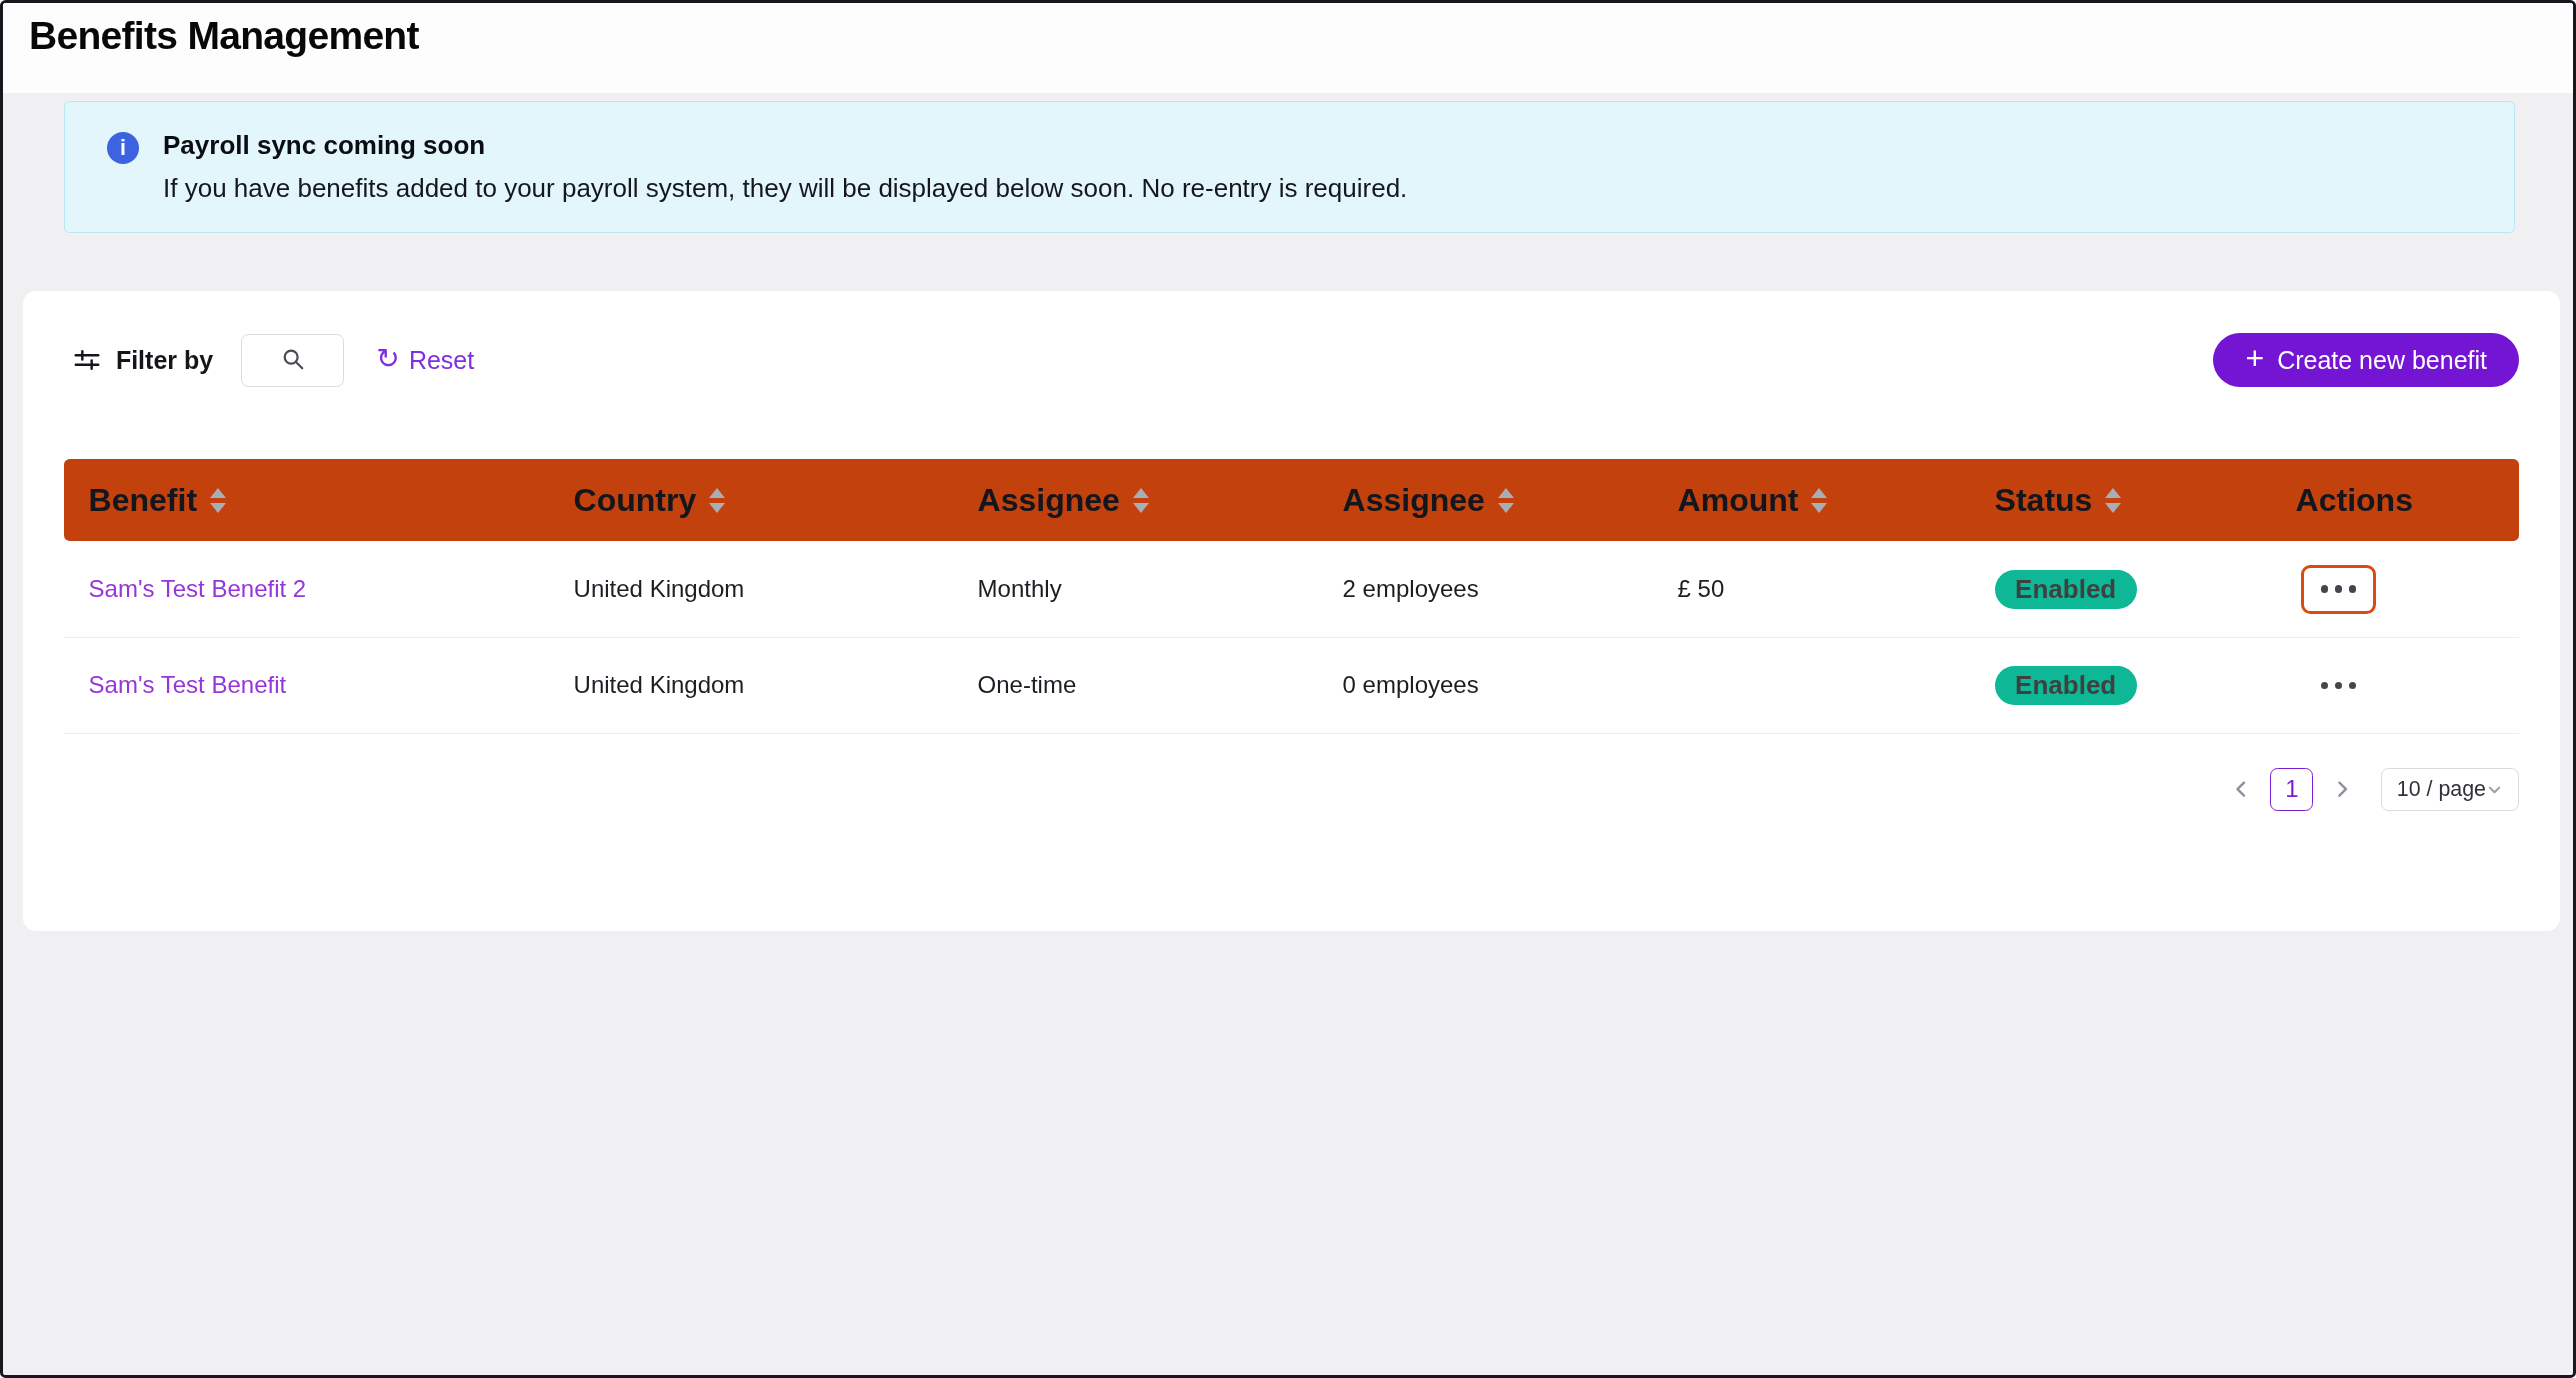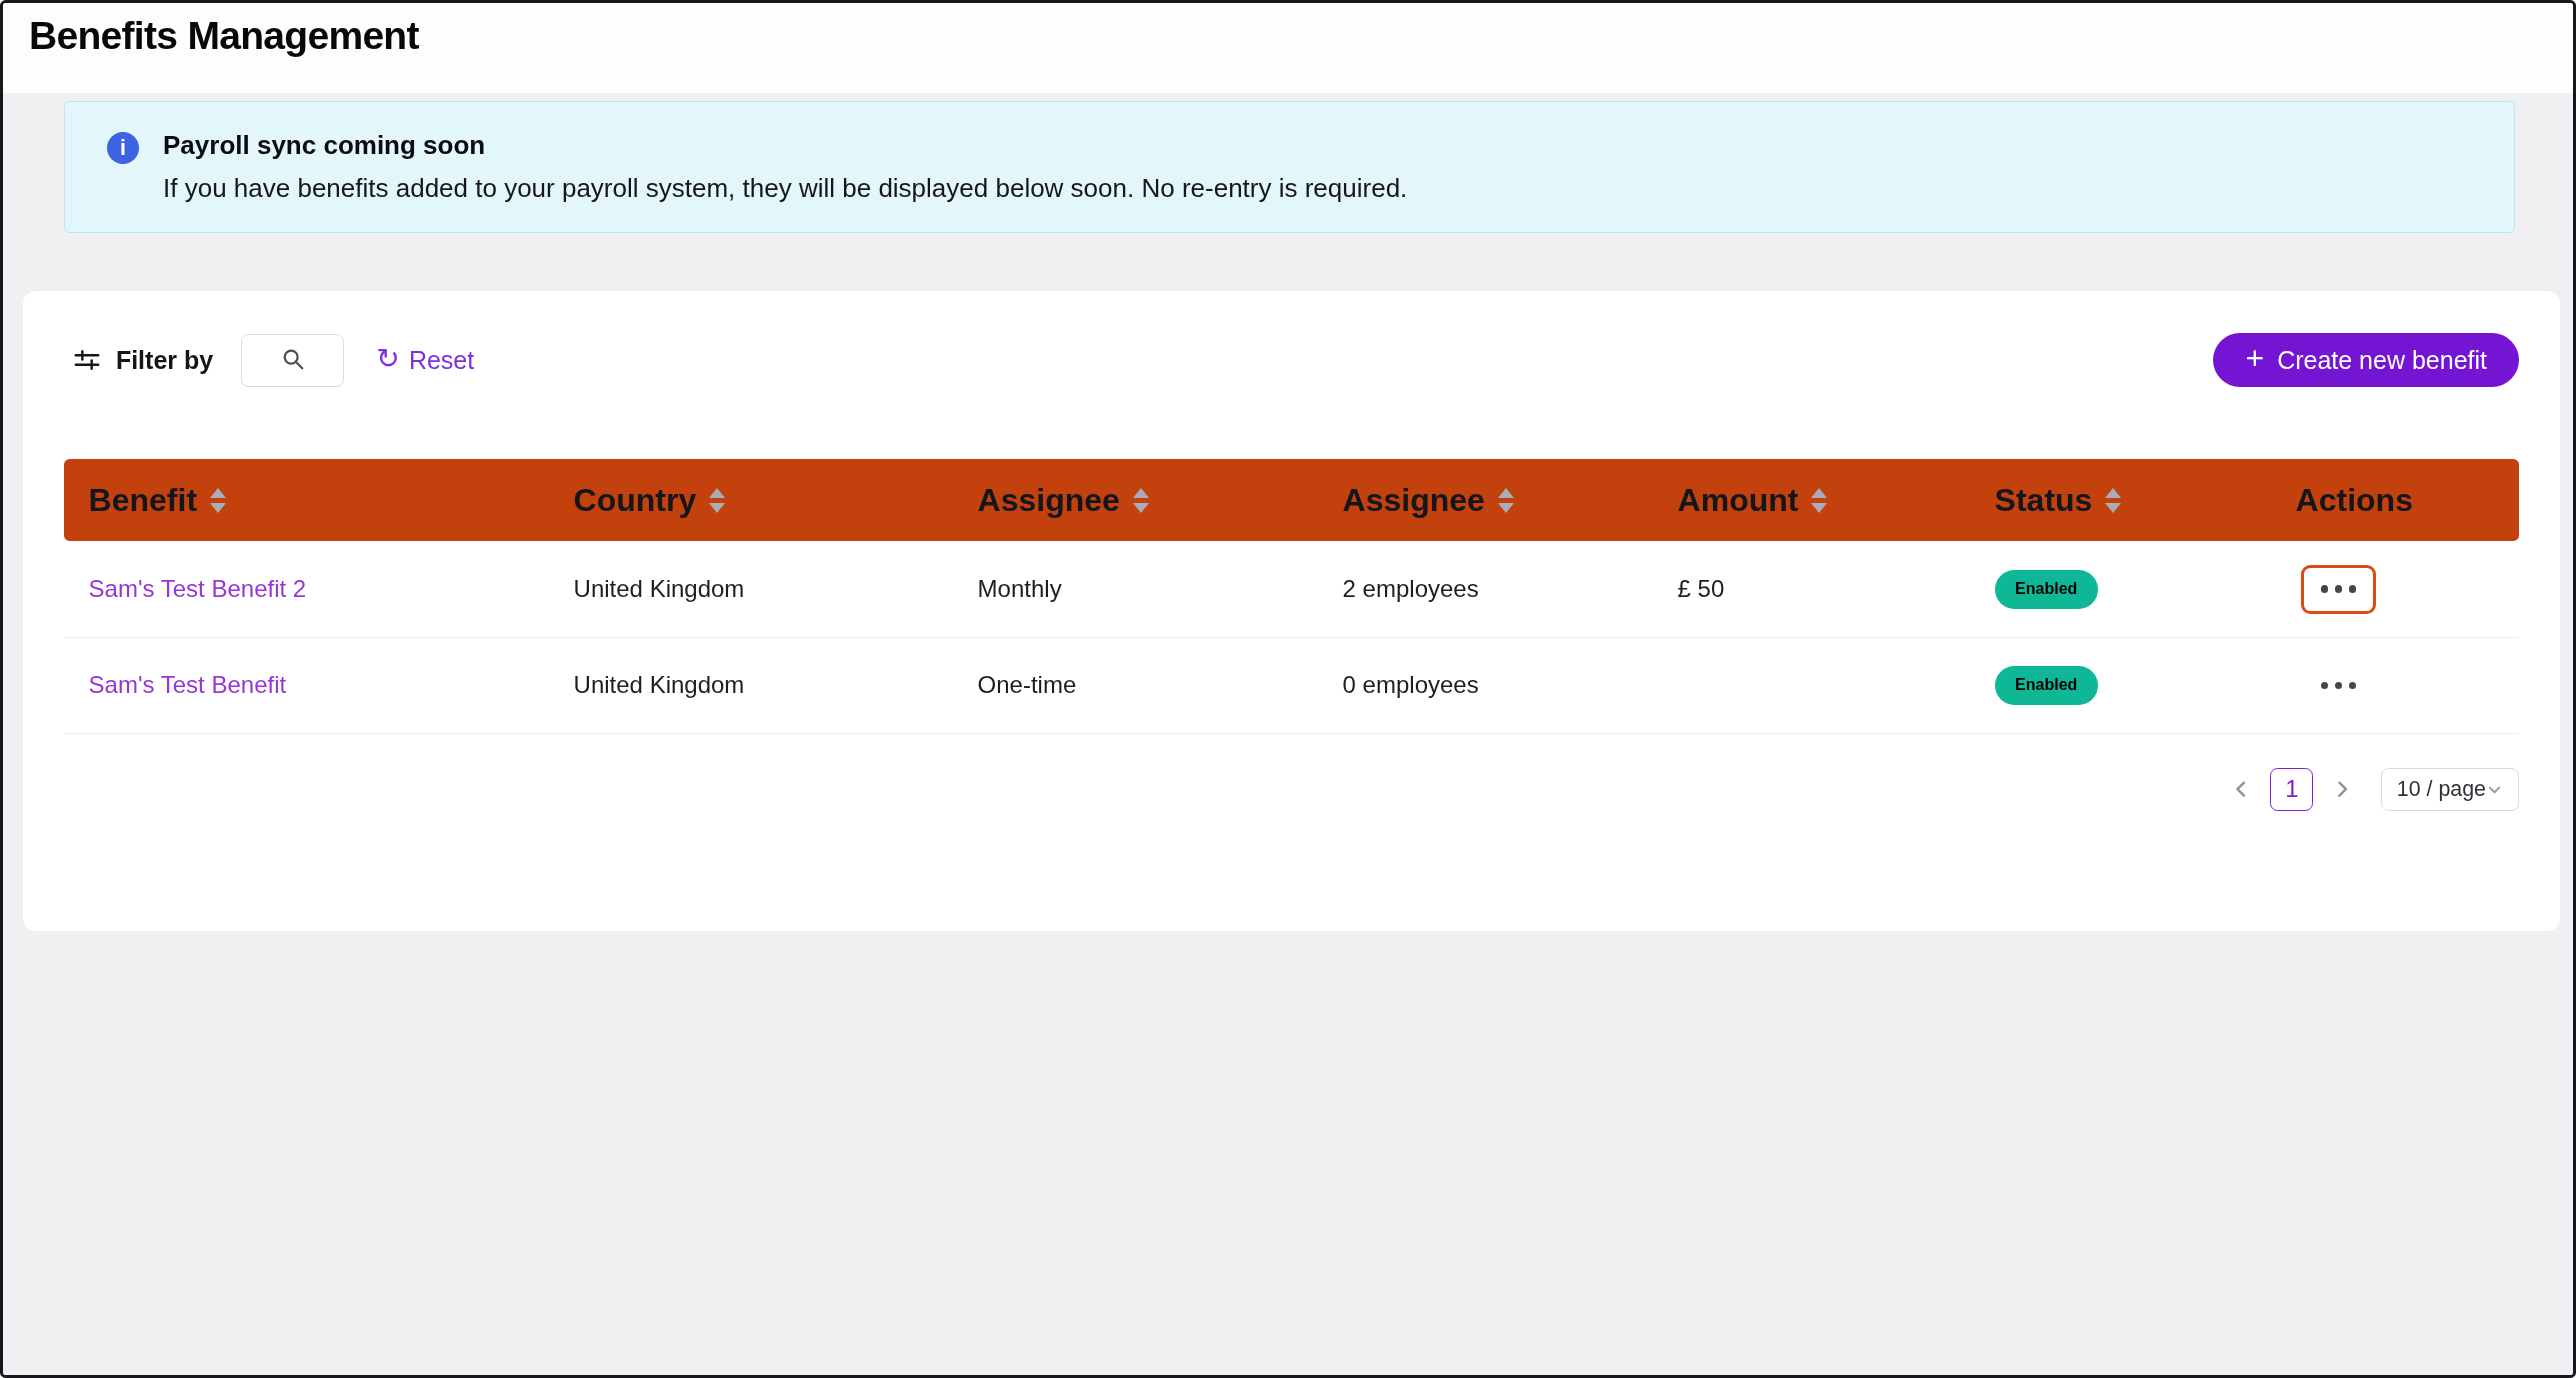--- a/index.html
+++ b/index.html
@@ -84,21 +84,21 @@
 
   tbody td {
     height: 96px; border-bottom: 1.9px solid #ebecf0;
     font-size: 24px; color: #1c1e24; padding: 0 0 0 25px;
     background: #fff;
   }
   .benefit-link { color: #9636d6; cursor: pointer; }
   .pill {
     display: inline-flex; align-items: center; justify-content: center;
     height: 39px; padding: 0 20.5px; border-radius: 19.6px;
-    background: #0eb896; color: #000000; font-size: 16px; font-weight: 700;
+    background: #0eb896; color: #404040; font-size: 26px; font-weight: 700;
   }
   .dots-btn {
     display: inline-flex; align-items: center; justify-content: center; gap: 6.5px;
     width: 75px; height: 49px; background: transparent; border: none;
     border-radius: 9.3px; cursor: pointer; margin-left: 5.6px;
   }
   .dots-btn i { display: block; width: 7.5px; height: 7.5px; border-radius: 50%; background: #43464d; }
   .dots-btn.highlighted { border: 3.7px solid #da4a12; }
 
   

